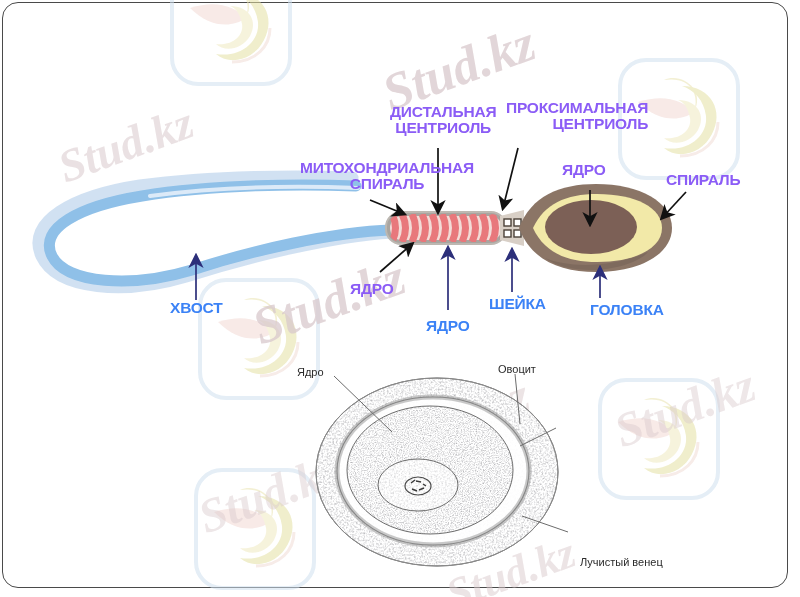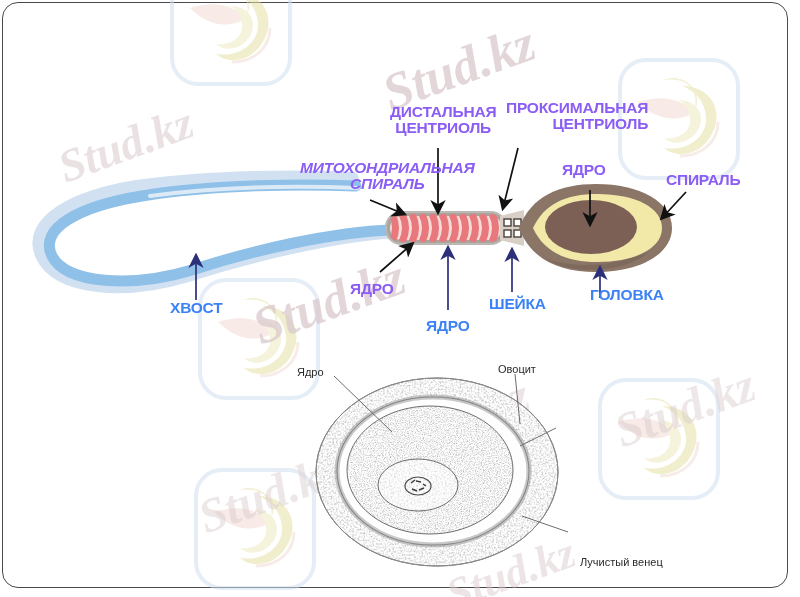--- a/index.html
+++ b/index.html
@@ -145,30 +145,30 @@
     <path d="M448,310 L448,248" stroke="#2c2f7a" stroke-width="1.7" marker-end="url(#arrN)"></path>
     <path d="M512,292 L512,250" stroke="#2c2f7a" stroke-width="1.7" marker-end="url(#arrN)"></path>
     <path d="M600,298 L600,268" stroke="#2c2f7a" stroke-width="1.7" marker-end="url(#arrN)"></path>
   </svg>
 
   <div class="layer">
     <div class="lbl black" style="left:390px;top:104px;text-align:center;">ДИСТАЛЬНАЯ
 ЦЕНТРИОЛЬ</div>
     <div class="lbl black" style="left:506px;top:100px;text-align:right;">ПРОКСИМАЛЬНАЯ
 ЦЕНТРИОЛЬ</div>
-    <div class="lbl black" style="left:300px;top:160px;text-align:center;font-style:italic;">МИТОХОНДРИАЛЬНАЯ
+    <div class="lbl black" style="left:300px;top:160px;text-align:center;">МИТОХОНДРИАЛЬНАЯ
 СПИРАЛЬ</div>
     <div class="lbl black" style="left:562px;top:162px;">ЯДРО</div>
     <div class="lbl black" style="left:666px;top:172px;">СПИРАЛЬ</div>
     <div class="lbl black" style="left:350px;top:281px;">ЯДРО</div>
 
     <div class="lbl green" style="left:170px;top:300px;">ХВОСТ</div>
     <div class="lbl green" style="left:426px;top:318px;">ЯДРО</div>
     <div class="lbl green" style="left:489px;top:296px;">ШЕЙКА</div>
-    <div class="lbl green" style="left:590px;top:287px;">ГОЛОВКА</div>
+    <div class="lbl green" style="left:590px;top:302px;">ГОЛОВКА</div>
   </div>
 
   <svg class="layer" viewBox="0 0 800 597">
     <defs>
       <filter id="grain">
         <feTurbulence type="fractalNoise" baseFrequency="0.55" numOctaves="4" seed="7"></feTurbulence>
         <feColorMatrix type="matrix" values="0 0 0 0 0.42  0 0 0 0 0.42  0 0 0 0 0.44  0 0 0 -1.7 1.0"></feColorMatrix>
       </filter>
       <filter id="grain2">
         <feTurbulence type="fractalNoise" baseFrequency="0.85" numOctaves="3" seed="19"></feTurbulence>

